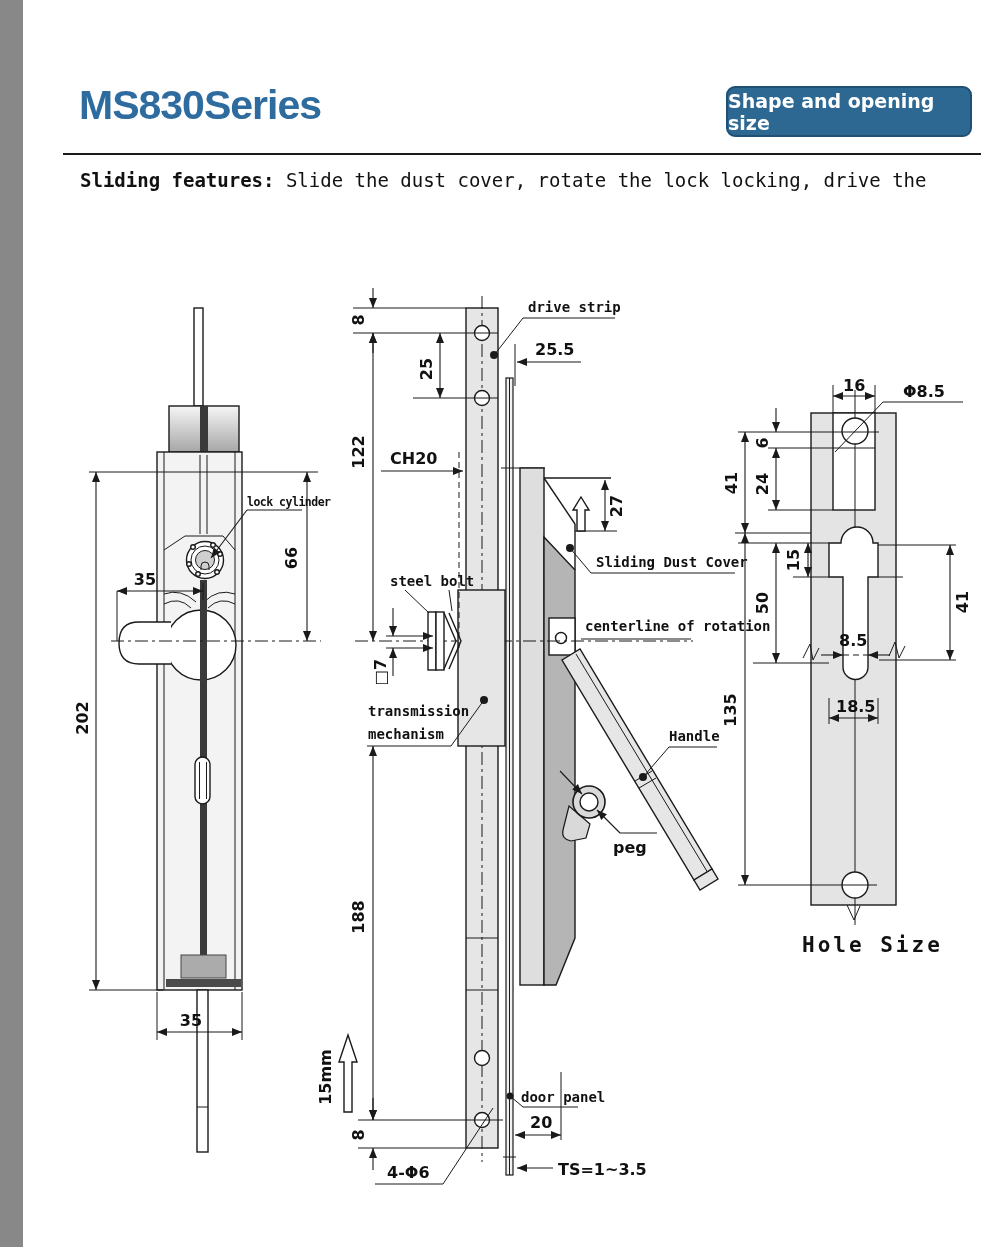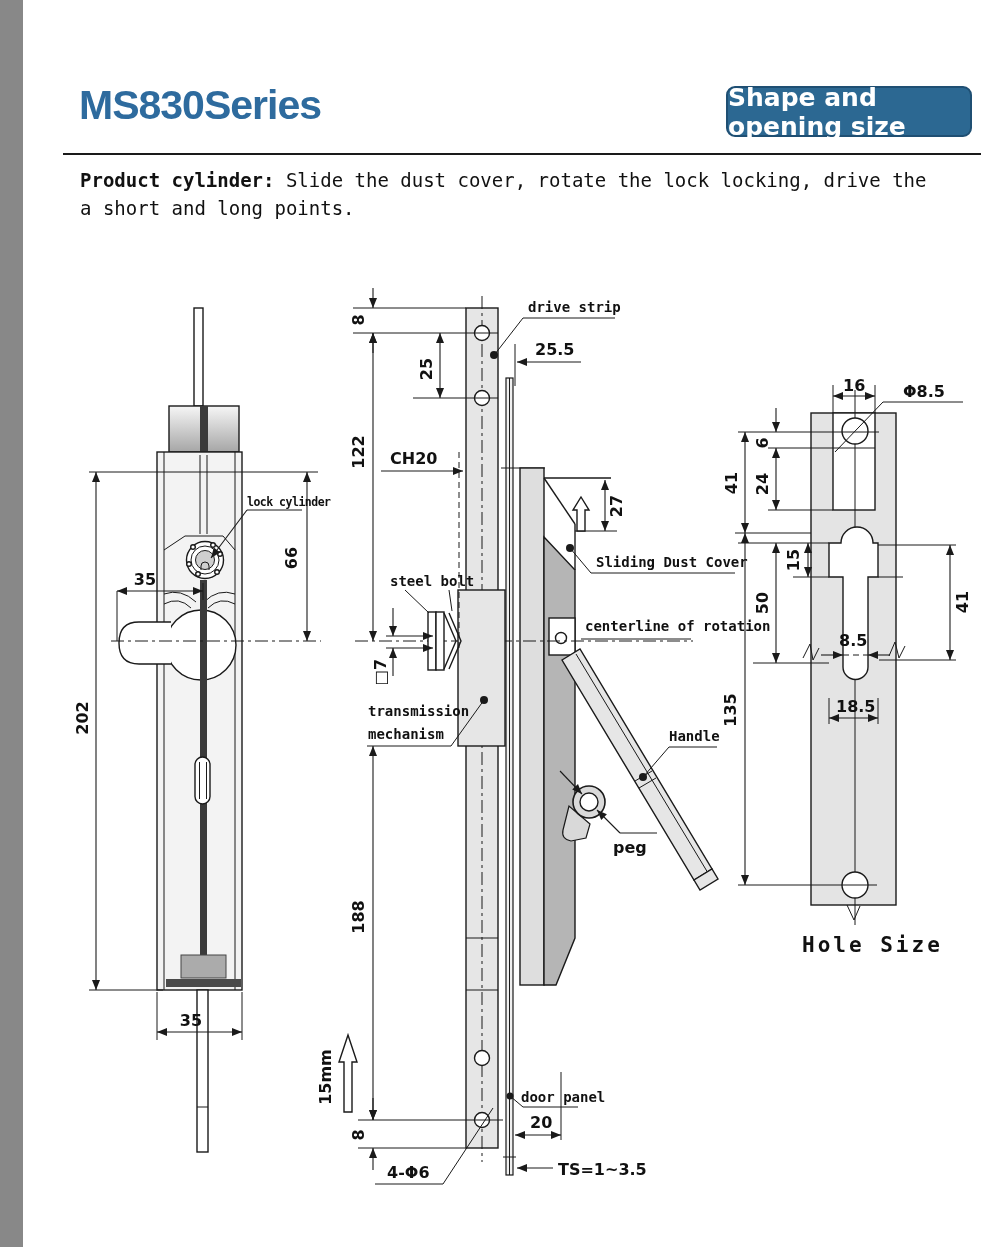--- a/index.html
+++ b/index.html
@@ -1,21 +1,21 @@
 <!DOCTYPE html>
 <html><head>
 <meta charset="utf-8">
 <style>
   html,body{margin:0;padding:0;background:#888;}
   .page{position:relative;width:1000px;height:1247px;background:#ffffff;overflow:hidden;
         font-family:"DejaVu Sans",sans-serif;margin-left:23px;}
   .title{position:absolute;left:56px;top:82px;font-family:"Liberation Sans",sans-serif;
          font-size:41px;font-weight:bold;letter-spacing:-1px;color:#2e6b9e;}
   .badge{position:absolute;left:703px;top:86px;width:242px;height:47px;background:#2c6892;
-         border:2px solid #1f4f73;border-radius:9px;color:#ffffff;font-size:25px;font-weight:bold;
+         border:2px solid #1f4f73;border-radius:9px;color:#ffffff;font-size:19px;font-weight:bold;
          display:flex;align-items:center;justify-content:center;font-family:"DejaVu Sans",sans-serif;}
   .rule{position:absolute;left:40px;top:153px;width:918px;height:0;border-top:2px solid #1a1a1a;}
   .features{position:absolute;left:57px;top:166px;width:900px;
             font-family:"DejaVu Sans Mono",monospace;font-size:19px;line-height:28px;color:#111;}
   .features b{font-family:"DejaVu Sans Mono",monospace;}
   svg{position:absolute;left:0;top:0;}
   .ln{stroke:#1a1a1a;stroke-width:1.4;fill:none;}
   .th{stroke:#1a1a1a;stroke-width:1;fill:none;}
   .dim{stroke:#1a1a1a;stroke-width:1.1;fill:none;
        marker-start:url(#arr);marker-end:url(#arr);}
@@ -37,22 +37,21 @@
 </head>
 <body>
 
 <div class="page">
 
   <div class="title">MS830Series</div>
   <div class="badge">Shape and opening size</div>
   <div class="rule"></div>
 
   <div class="features">
-    <div><b>Product cylinder:</b><span> Slide the dust cover, rotate the lock locking, drive the</span></div>
-    <div>a short and long points.</div>
+    <div><b>Sliding features:</b><span> Slide the dust cover, rotate the lock locking, drive the</span></div>
   </div>
 
   <svg width="1000" height="1247" viewBox="0 0 1000 1247">
     <defs>
       <marker id="arr" orient="auto-start-reverse" markerUnits="userSpaceOnUse" markerWidth="12" markerHeight="10" refX="11" refY="5">
         <path d="M1,1 L11,5 L1,9 Z" fill="#1a1a1a"></path>
       </marker>
       <linearGradient id="capGrad" x1="0" y1="0" x2="0" y2="1">
         <stop offset="0" stop-color="#f6f6f6"></stop>
           <stop offset="1" stop-color="#a6a6a6"></stop>

